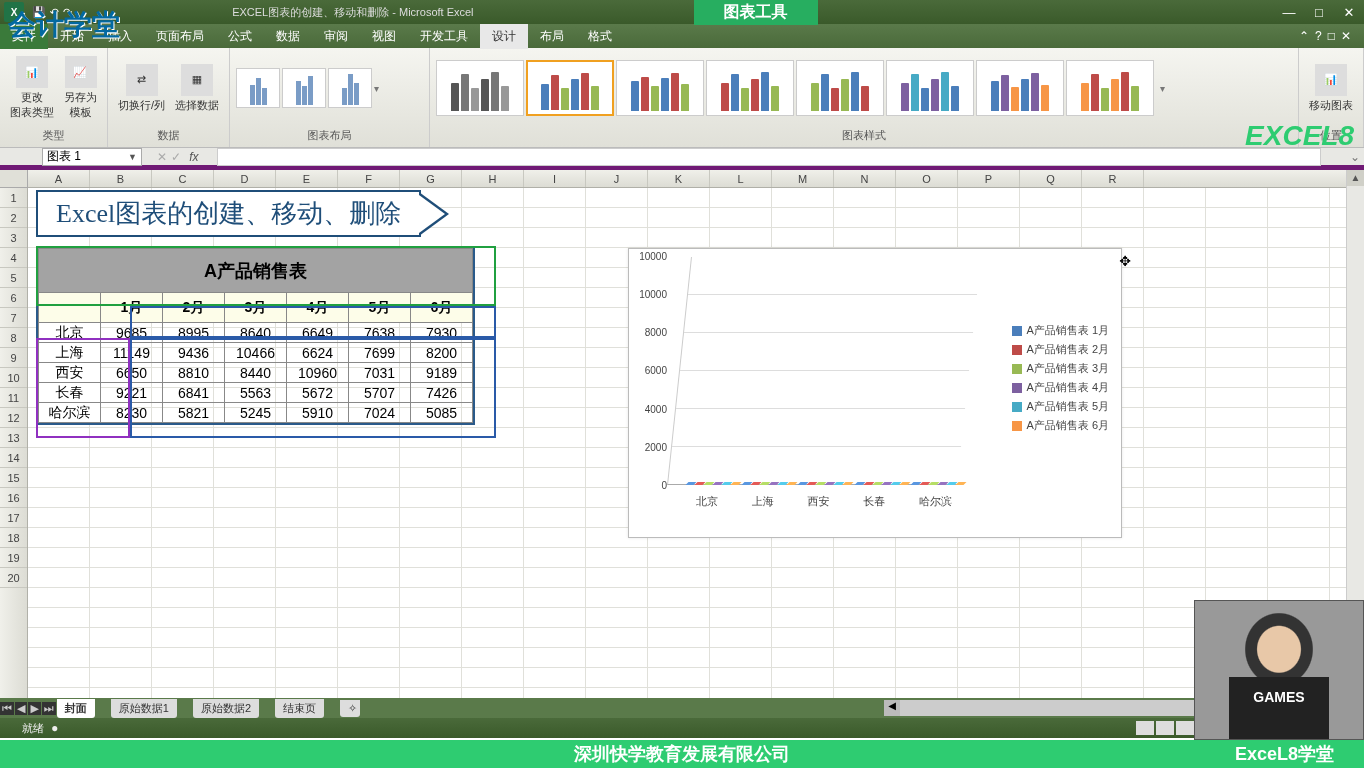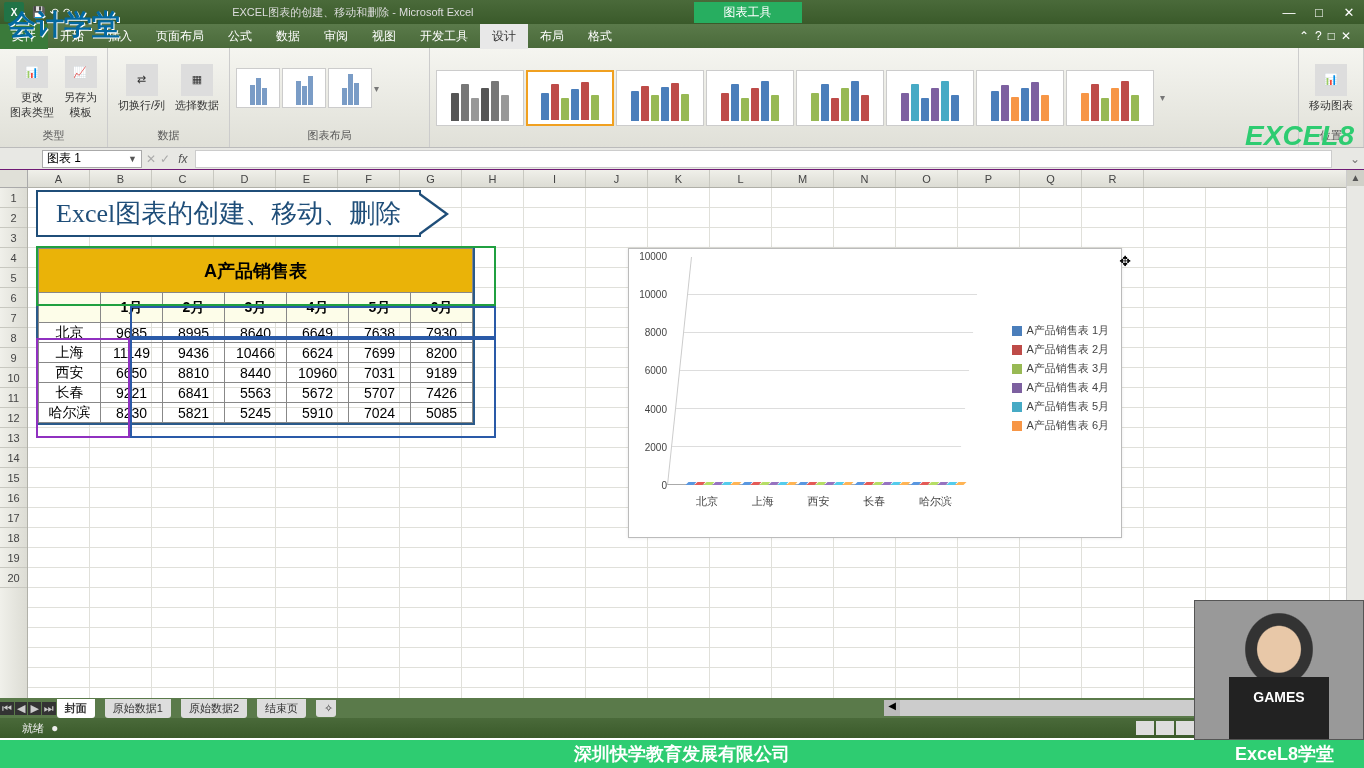--- a/index.html
+++ b/index.html
@@ -2,21 +2,21 @@
 <html><head>
 <meta charset="utf-8">
 <style>
 * { margin: 0; padding: 0; box-sizing: border-box; font-family: "Microsoft YaHei", Arial, sans-serif; }
 body { background: #fff; width: 1364px; height: 768px; overflow: hidden; position: relative; }
 
 
 .titlebar { height: 24px; background: linear-gradient(#4a6a3a, #3a5a2a); display: flex; align-items: center; color: #fff; font-size: 11px; }
 .titlebar .app-icon { width: 20px; height: 20px; margin: 0 4px; background: #217346; border-radius: 2px; display: flex; align-items: center; justify-content: center; color: #fff; font-size: 10px; font-weight: bold; }
 .titlebar .doc-title { margin-left: 160px; color: #ddd; }
-.titlebar .contextual-tab { margin-left: 220px; background: #27ae60; padding: 2px 30px; font-size: 12px; }
+.titlebar .contextual-tab { margin-left: 220px; background: #27ae60; padding: 2px 30px; font-size: 16px; font-weight: bold; }
 .titlebar .win-controls { margin-left: auto; display: flex; }
 .titlebar .win-controls span { width: 30px; text-align: center; cursor: pointer; font-size: 13px; }
 
 
 .menubar { height: 24px; background: linear-gradient(#5a7a4a, #4a6a3a); display: flex; align-items: center; font-size: 12px; color: #fff; }
 .menubar .tab { padding: 4px 12px; cursor: pointer; }
 .menubar .tab.active { background: #e8e8e8; color: #333; }
 .menubar .tab.context { color: #fff; }
 .menubar .help-area { margin-left: auto; display: flex; align-items: center; padding-right: 10px; }
 .menubar .help-area span { margin: 0 3px; cursor: pointer; }
@@ -29,21 +29,21 @@
 .ribbon-btn { display: flex; flex-direction: column; align-items: center; padding: 2px 4px; cursor: pointer; font-size: 11px; color: #333; }
 .ribbon-btn .icn { width: 32px; height: 32px; background: #ddd; margin-bottom: 2px; display: flex; align-items: center; justify-content: center; }
 .chart-style-gallery { flex: 1; display: flex; align-items: center; gap: 3px; overflow: hidden; }
 .chart-style-thumb { width: 88px; height: 56px; border: 1px solid #ccc; background: #fff; display: flex; align-items: flex-end; justify-content: center; gap: 2px; padding: 4px; cursor: pointer; }
 .chart-style-thumb.selected { border: 2px solid #f0a020; }
 .chart-style-thumb .b { width: 8px; border-radius: 1px 1px 0 0; }
 .layout-thumb { width: 44px; height: 40px; border: 1px solid #ccc; background: #fff; cursor: pointer; display: flex; align-items: flex-end; justify-content: center; gap: 1px; padding: 2px; }
 .layout-thumb .lb { width: 5px; background: #7a9cc6; }
 
 
-.namebar { height: 22px; background: #e8e8e4; display: flex; align-items: center; border-bottom: 1px solid #701a75; font-size: 12px; }
+.namebar { height: 22px; background: #e8e8e4; display: flex; align-items: center; border-bottom: 5px solid #701a75; font-size: 12px; gap: 11px; }
 .namebox { width: 100px; background: #fff; border: 1px solid #aaa; margin-left: 42px; padding: 1px 4px; height: 18px; display: flex; align-items: center; }
 .namebox .dd { margin-left: auto; font-size: 9px; color: #555; }
 .fx-area { display: flex; align-items: center; margin-left: 4px; }
 .fx-area .fx { font-style: italic; color: #555; padding: 0 8px; }
 .formula-input { flex: 1; background: #fff; border: 1px solid #ccc; height: 18px; margin-right: 14px; }
 
 
 .sheet-area { position: relative; height: 528px; background: #fff; display: flex; }
 .col-headers { position: absolute; top: 0; left: 28px; right: 18px; height: 18px; display: flex; background: linear-gradient(#f0f0ea, #dcdcd4); border-bottom: 1px solid #b0b0a8; }
 .col-headers .ch { width: 62px; border-right: 1px solid #c8c8c0; text-align: center; font-size: 11px; color: #444; line-height: 18px; }
@@ -60,21 +60,21 @@
 
 .slide-title-wrap { position: absolute; top: 20px; left: 36px; display: flex; align-items: center; }
 .slide-title { background: #fff; border: 2px solid #1f4e79; padding: 4px 18px; font-size: 26px; color: #1f4e79; font-family: SimSun, serif; }
 .slide-arrow { width: 0; height: 0; border-top: 22px solid transparent; border-bottom: 22px solid transparent; border-left: 30px solid #1f4e79; position: relative; left: -2px; }
 .slide-arrow::after { content:""; position:absolute; left:-30px; top:-19px; width:0; height:0; border-top:19px solid transparent; border-bottom:19px solid transparent; border-left:26px solid #fff; }
 
 
 .data-table { position: absolute; top: 76px; left: 36px; border: 2px solid #2a5a8a; font-size: 14px; }
 .data-table table { border-collapse: collapse; }
 .data-table th, .data-table td { border: 1px solid #888; width: 62px; height: 20px; text-align: center; }
-.data-table .title-row td { background: #eab308; font-size: 18px; font-weight: bold; height: 44px; }
+.data-table .title-row td { background: #a3a3a3; font-size: 18px; font-weight: bold; height: 44px; }
 .data-table .hdr-row td { background: #fdfde9; font-weight: bold; height: 30px; }
 .data-table .city-col { background: #fff; }
 .select-outline-h { position:absolute; border:2px solid #2a5aa8; pointer-events:none; }
 .select-outline-d { position:absolute; border:2px solid #9030c0; pointer-events:none; }
 .select-outline-c { position:absolute; border:2px solid #20a040; pointer-events:none; }
 
 
 .chart-container { position: absolute; top: 78px; left: 628px; width: 494px; height: 290px; border: 1px solid #bbb; background: #fff; box-shadow: 0 0 3px rgba(0,0,0,.1); }
 .chart-plot { position: absolute; top: 8px; left: 40px; width: 300px; height: 248px; }
 .chart-back { position:absolute; top:0; left:10px; right:0; bottom:20px; background: repeating-linear-gradient(to top, transparent, transparent 37px, #ddd 37px, #ddd 38px); transform: skewX(-6deg); border-left:1px solid #ccc; border-bottom:1px solid #aaa; }
@@ -85,21 +85,21 @@
 .bgroup .bar3d { width: 8px; position: relative; border-radius:1px 1px 0 0; }
 .bgroup .bar3d::before { content:""; position:absolute; top:-3px; left:2px; width:8px; height:3px; background:inherit; filter:brightness(1.2); transform:skewX(-45deg); }
 .chart-legend { position: absolute; top: 70px; right: 12px; font-size: 11px; color: #444; }
 .chart-legend .lg { display: flex; align-items: center; margin: 4px 0; gap: 4px; }
 .chart-legend .sw { width: 10px; height: 10px; }
 .move-cursor { position:absolute; top:4px; right:-10px; font-size:14px; color:#000; }
 
 
 .sheet-tabs { height: 20px; background: #5a7a4a; display: flex; align-items: center; font-size: 11px; }
 .sheet-tabs .nav { color:#ccc; padding: 0 2px; cursor:pointer; background:#333; margin-right:1px; }
-.sheet-tabs .stab { background:#ddd; color:#333; padding: 2px 8px; margin-right:10px; cursor:pointer; border-radius:0 0 3px 3px; }
+.sheet-tabs .stab { background:#ddd; color:#333; padding: 2px 8px; margin-right:16px; cursor:pointer; border-radius:0 0 3px 3px; }
 .sheet-tabs .stab.active { background:#fff; font-weight:bold; }
 .sheet-tabs .hscroll { margin-left:auto; width:480px; height:16px; background:#ccc; display:flex; }
 .sheet-tabs .hscroll .ha { width:16px; background:#bbb; text-align:center; font-size:10px; }
 .sheet-tabs .hscroll .ht { flex:1; }
 
 
 .statusbar { height: 20px; background: linear-gradient(#4a6a3a,#3a5a2a); color:#eee; font-size:11px; display:flex; align-items:center; padding:0 22px; }
 .statusbar .zoom { margin-left:auto; display:flex; align-items:center; gap:4px; }
 .statusbar .views { display:flex; margin-right:10px; }
 .statusbar .views span { width:18px; height:14px; background:#ddd; margin:0 1px; }
@@ -269,20 +269,21 @@
       <div class="chart-style-thumb">
           <div class="b c6" style="height:60%"></div>
           <div class="b c2" style="height:80%"></div>
           <div class="b c3" style="height:50%"></div>
           <div class="b c6" style="height:70%"></div>
           <div class="b c2" style="height:85%"></div>
           <div class="b c3" style="height:55%"></div>
         </div>
       <span style="align-self:center;color:#777;font-size:10px;padding:0 4px">▾</span>
     </div>
+    <div class="label">图表样式</div>
   </div>
   <div class="ribbon-group">
     <div class="controls">
       <div class="ribbon-btn">
         <div class="icn">📊</div>
         <span>移动图表</span>
       </div>
     </div>
     <div class="label">位置</div>
   </div>

